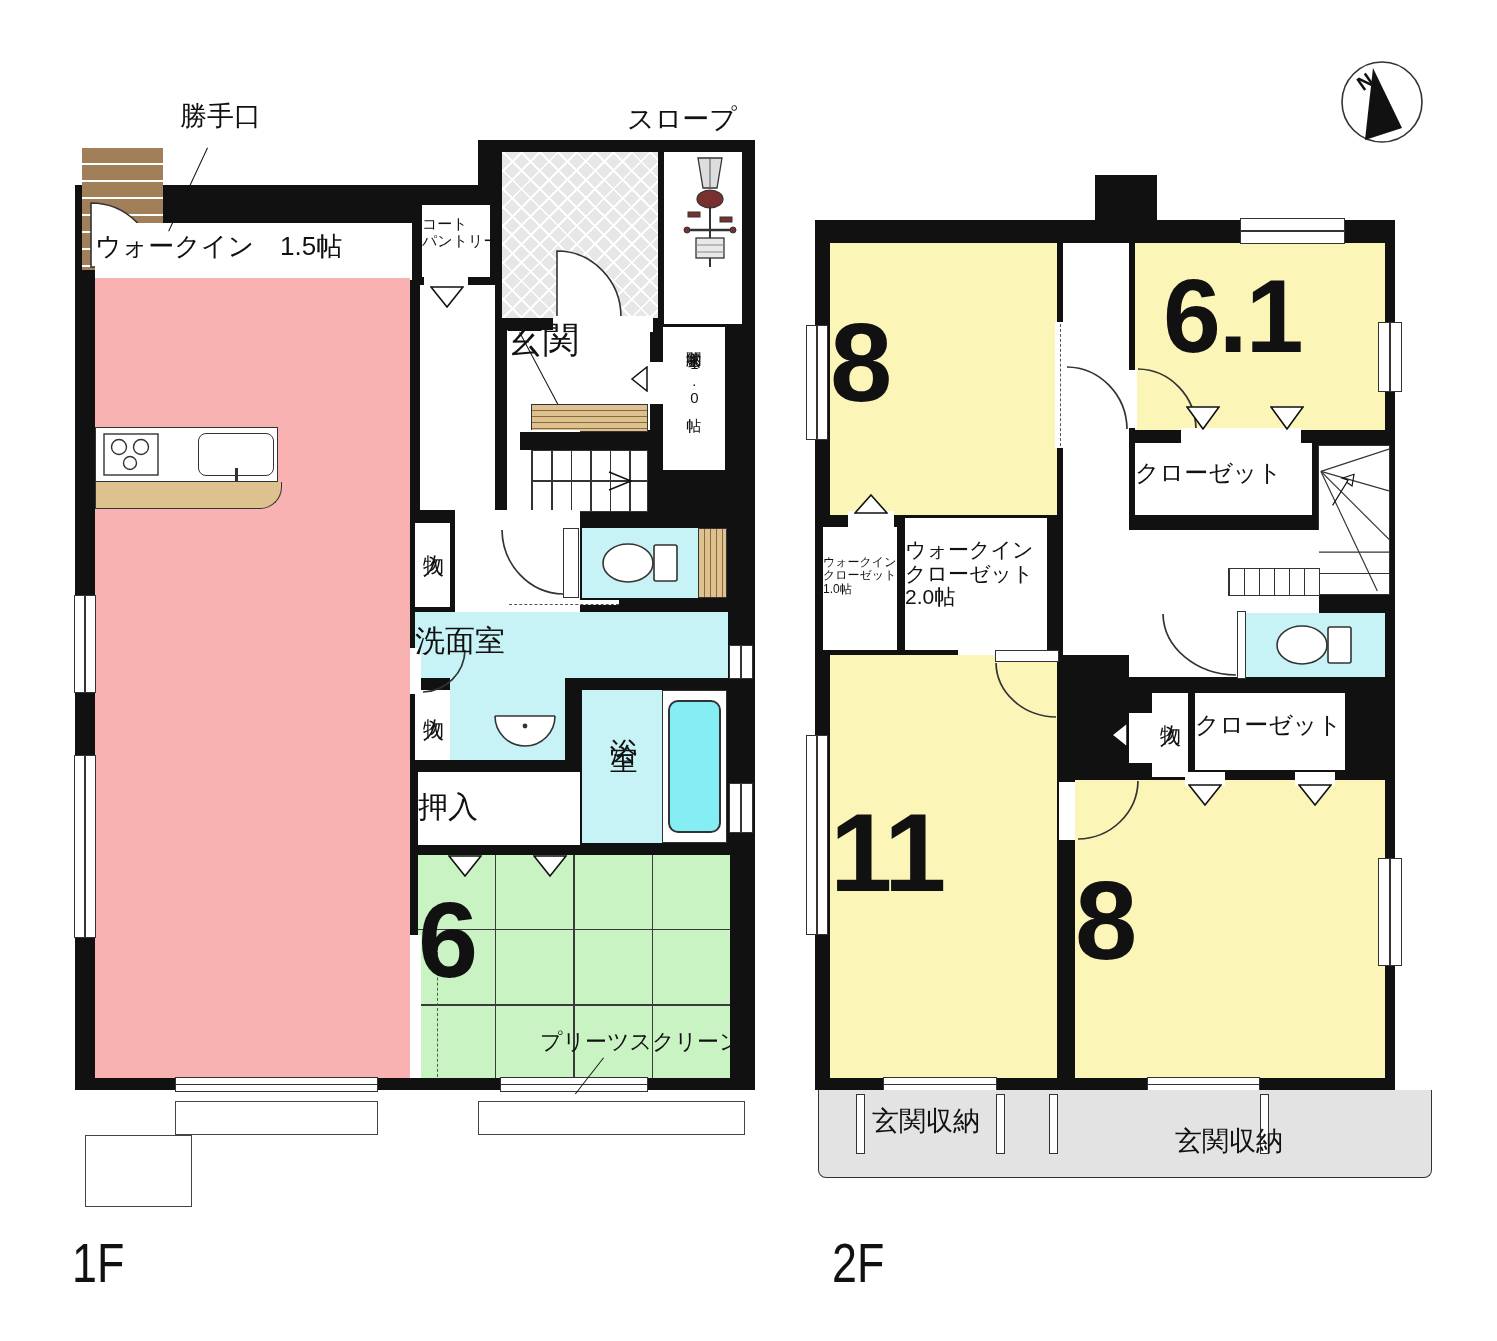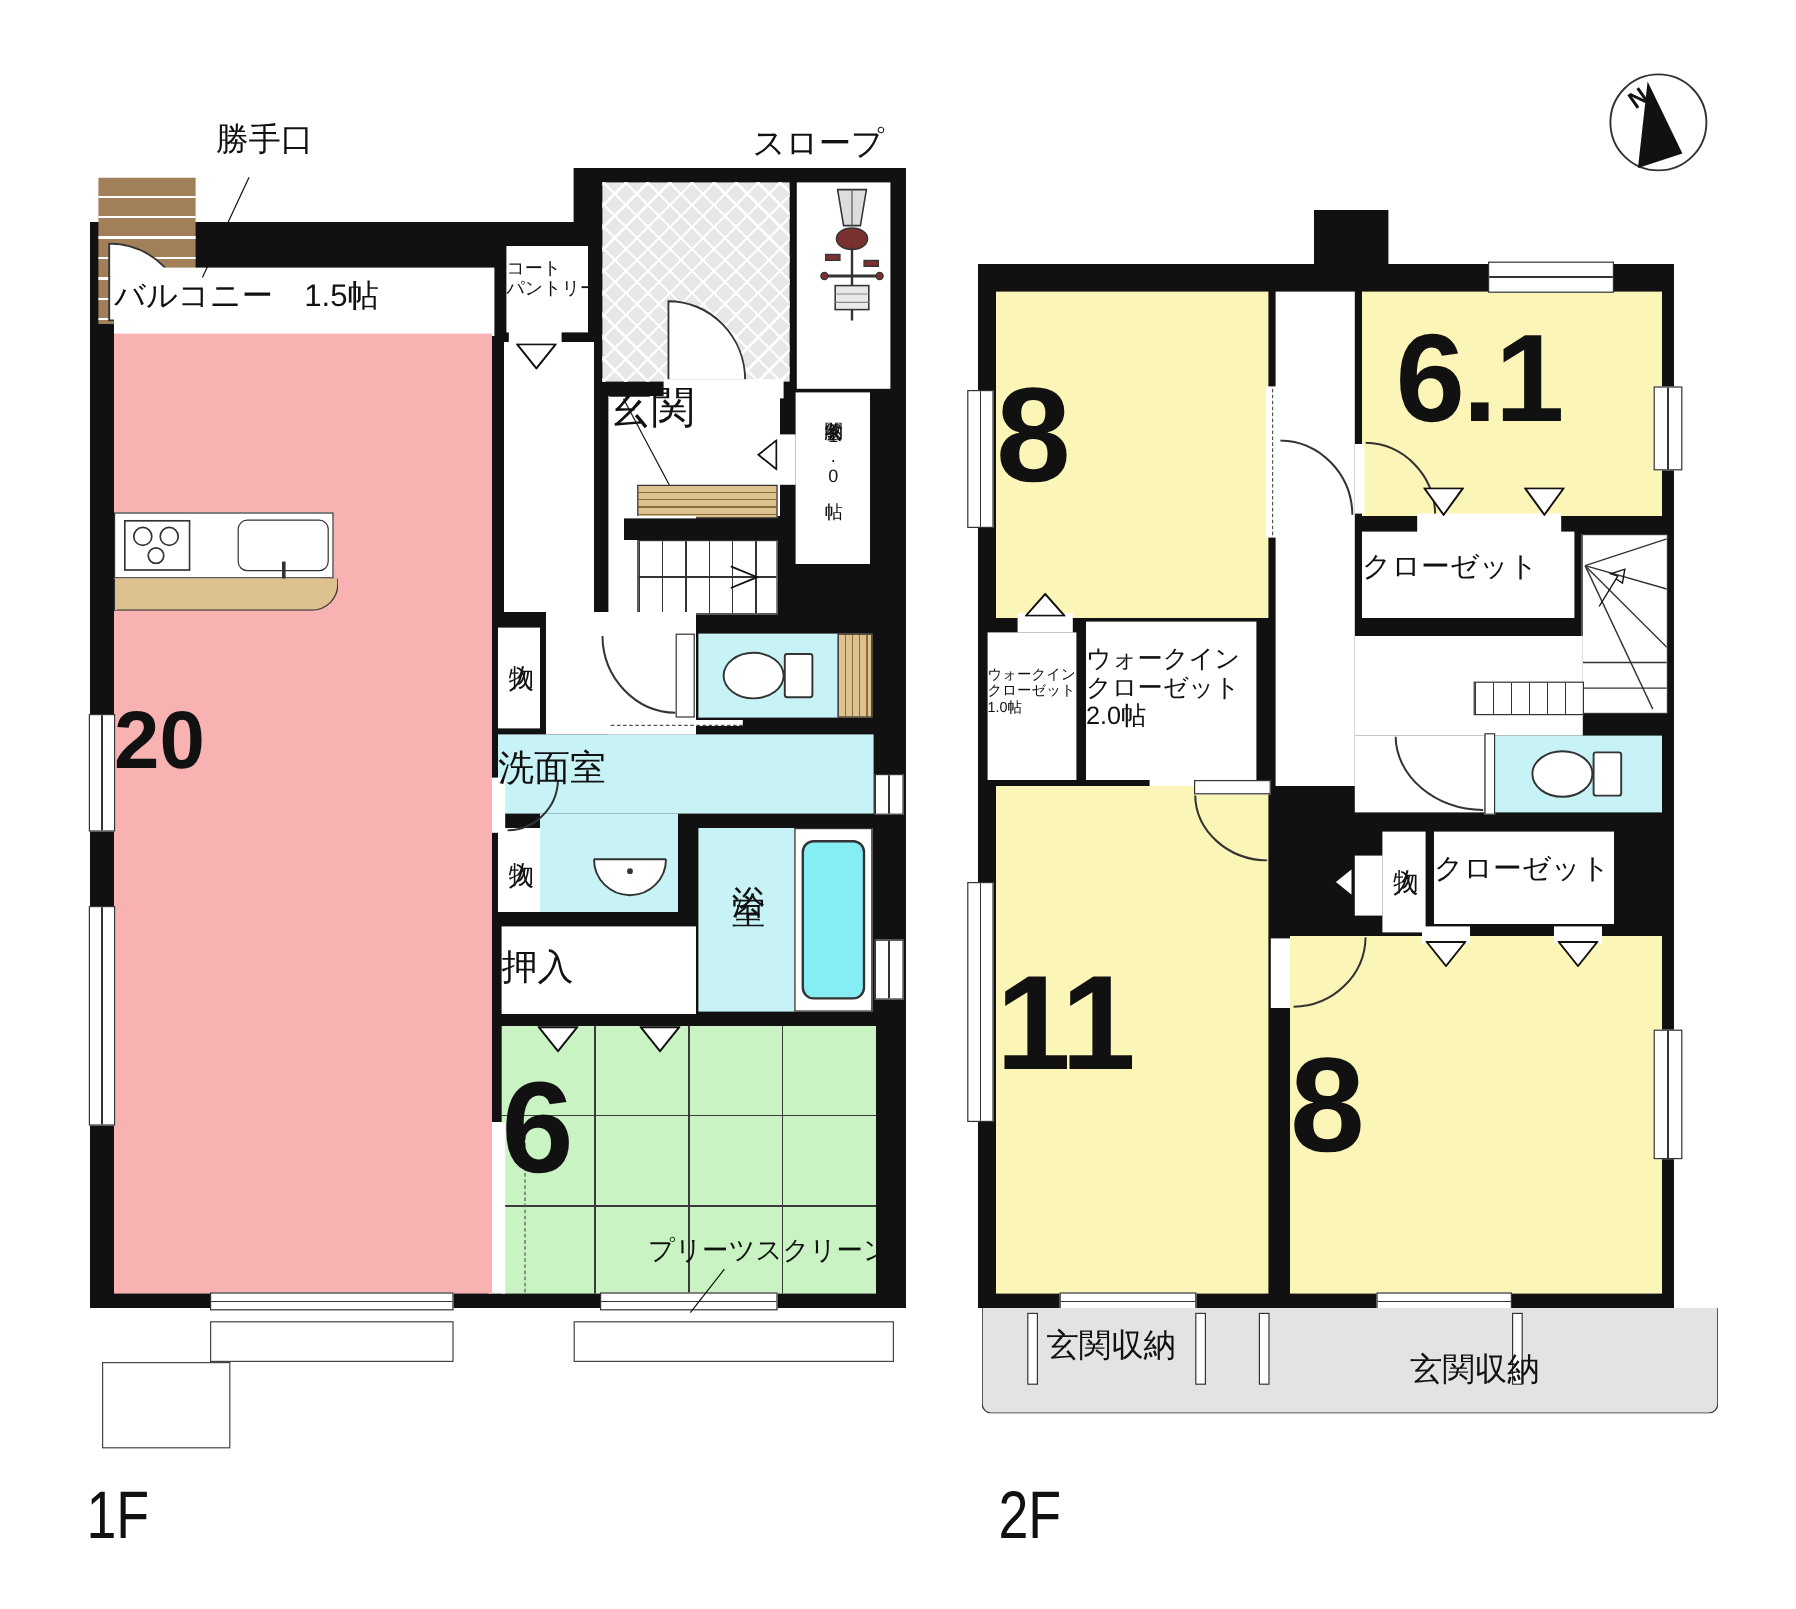--- a/index.html
+++ b/index.html
@@ -169,38 +169,37 @@
   <div class="win-v" style="left:729px;top:645px;width:24px;height:34px"></div>
   <div class="win-v" style="left:729px;top:783px;width:24px;height:50px"></div>
   <div class="win-h" style="left:175px;top:1077px;width:203px;height:15px"></div>
   <div class="win-h" style="left:500px;top:1077px;width:148px;height:15px"></div>
   <div class="thin" style="left:175px;top:1101px;width:203px;height:34px"></div>
   <div class="thin" style="left:478px;top:1101px;width:267px;height:34px"></div>
   <div class="thin" style="left:85px;top:1135px;width:107px;height:72px"></div>
 
   <div class="lbl" style="left:180px;top:101px;font-size:27px">勝手口</div>
   <div class="line" style="left:208px;top:148px;width:92px;transform:rotate(115deg)"></div>
-  <div class="lbl c" style="left:95px;top:232px;width:317px;font-size:26px">バルコニー　1.5帖</div>
+  <div class="lbl c" style="left:95px;top:232px;width:317px;font-size:26px">ウォークイン　1.5帖</div>
   <div class="lbl c" style="left:422px;top:216px;width:68px;font-size:15px">
     <div>コート</div>
     <div>パントリー</div>
   </div>
   <div class="lbl" style="left:627px;top:104px;font-size:27px">スロープ</div>
   <div class="lbl c" style="left:507px;top:320px;width:143px;font-size:36px">玄関</div>
   <div class="lbl vtext" style="left:685px;top:340px;height:130px;font-size:15px">玄関収納　1.0帖</div>
   <div class="lbl vtext" style="left:422px;top:538px;height:60px;font-size:21px">物入</div>
   <div class="lbl vtext" style="left:422px;top:702px;height:50px;font-size:21px">物入</div>
   <div class="lbl c" style="left:415px;top:624px;width:313px;font-size:30px">洗面室</div>
   <div class="lbl vtext" style="left:608px;top:716px;height:110px;font-size:28px;letter-spacing:6px">浴室</div>
   <div class="lbl c" style="left:418px;top:790px;width:162px;font-size:30px">押入</div>
   <div class="lbl c num" style="left:418px;top:880px;width:312px;font-size:108px">6</div>
   <div class="lbl" style="left:540px;top:1030px;font-size:22px">プリーツスクリーン</div>
   <div class="line" style="left:604px;top:1058px;width:46px;transform:rotate(128deg)"></div>
   <div class="lbl c" style="left:95px;top:575px;width:315px;font-size:68px;font-weight:bold;line-height:1.25">
-    <div>20</div>
   </div>
   <div class="lbl" style="left:72px;top:1232px;font-size:56px;transform:scaleX(.8);transform-origin:0 0">1F</div>
 </div>
 
 <div class="abs">
 
   <div class="wall" style="left:815px;top:220px;width:580px;height:870px"></div>
   <div class="wall" style="left:1095px;top:175px;width:62px;height:48px"></div>
 
   <div class="room" style="left:830px;top:243px;width:227px;height:272px;background:var(--room_yellow,#fcf5b8)"></div>

